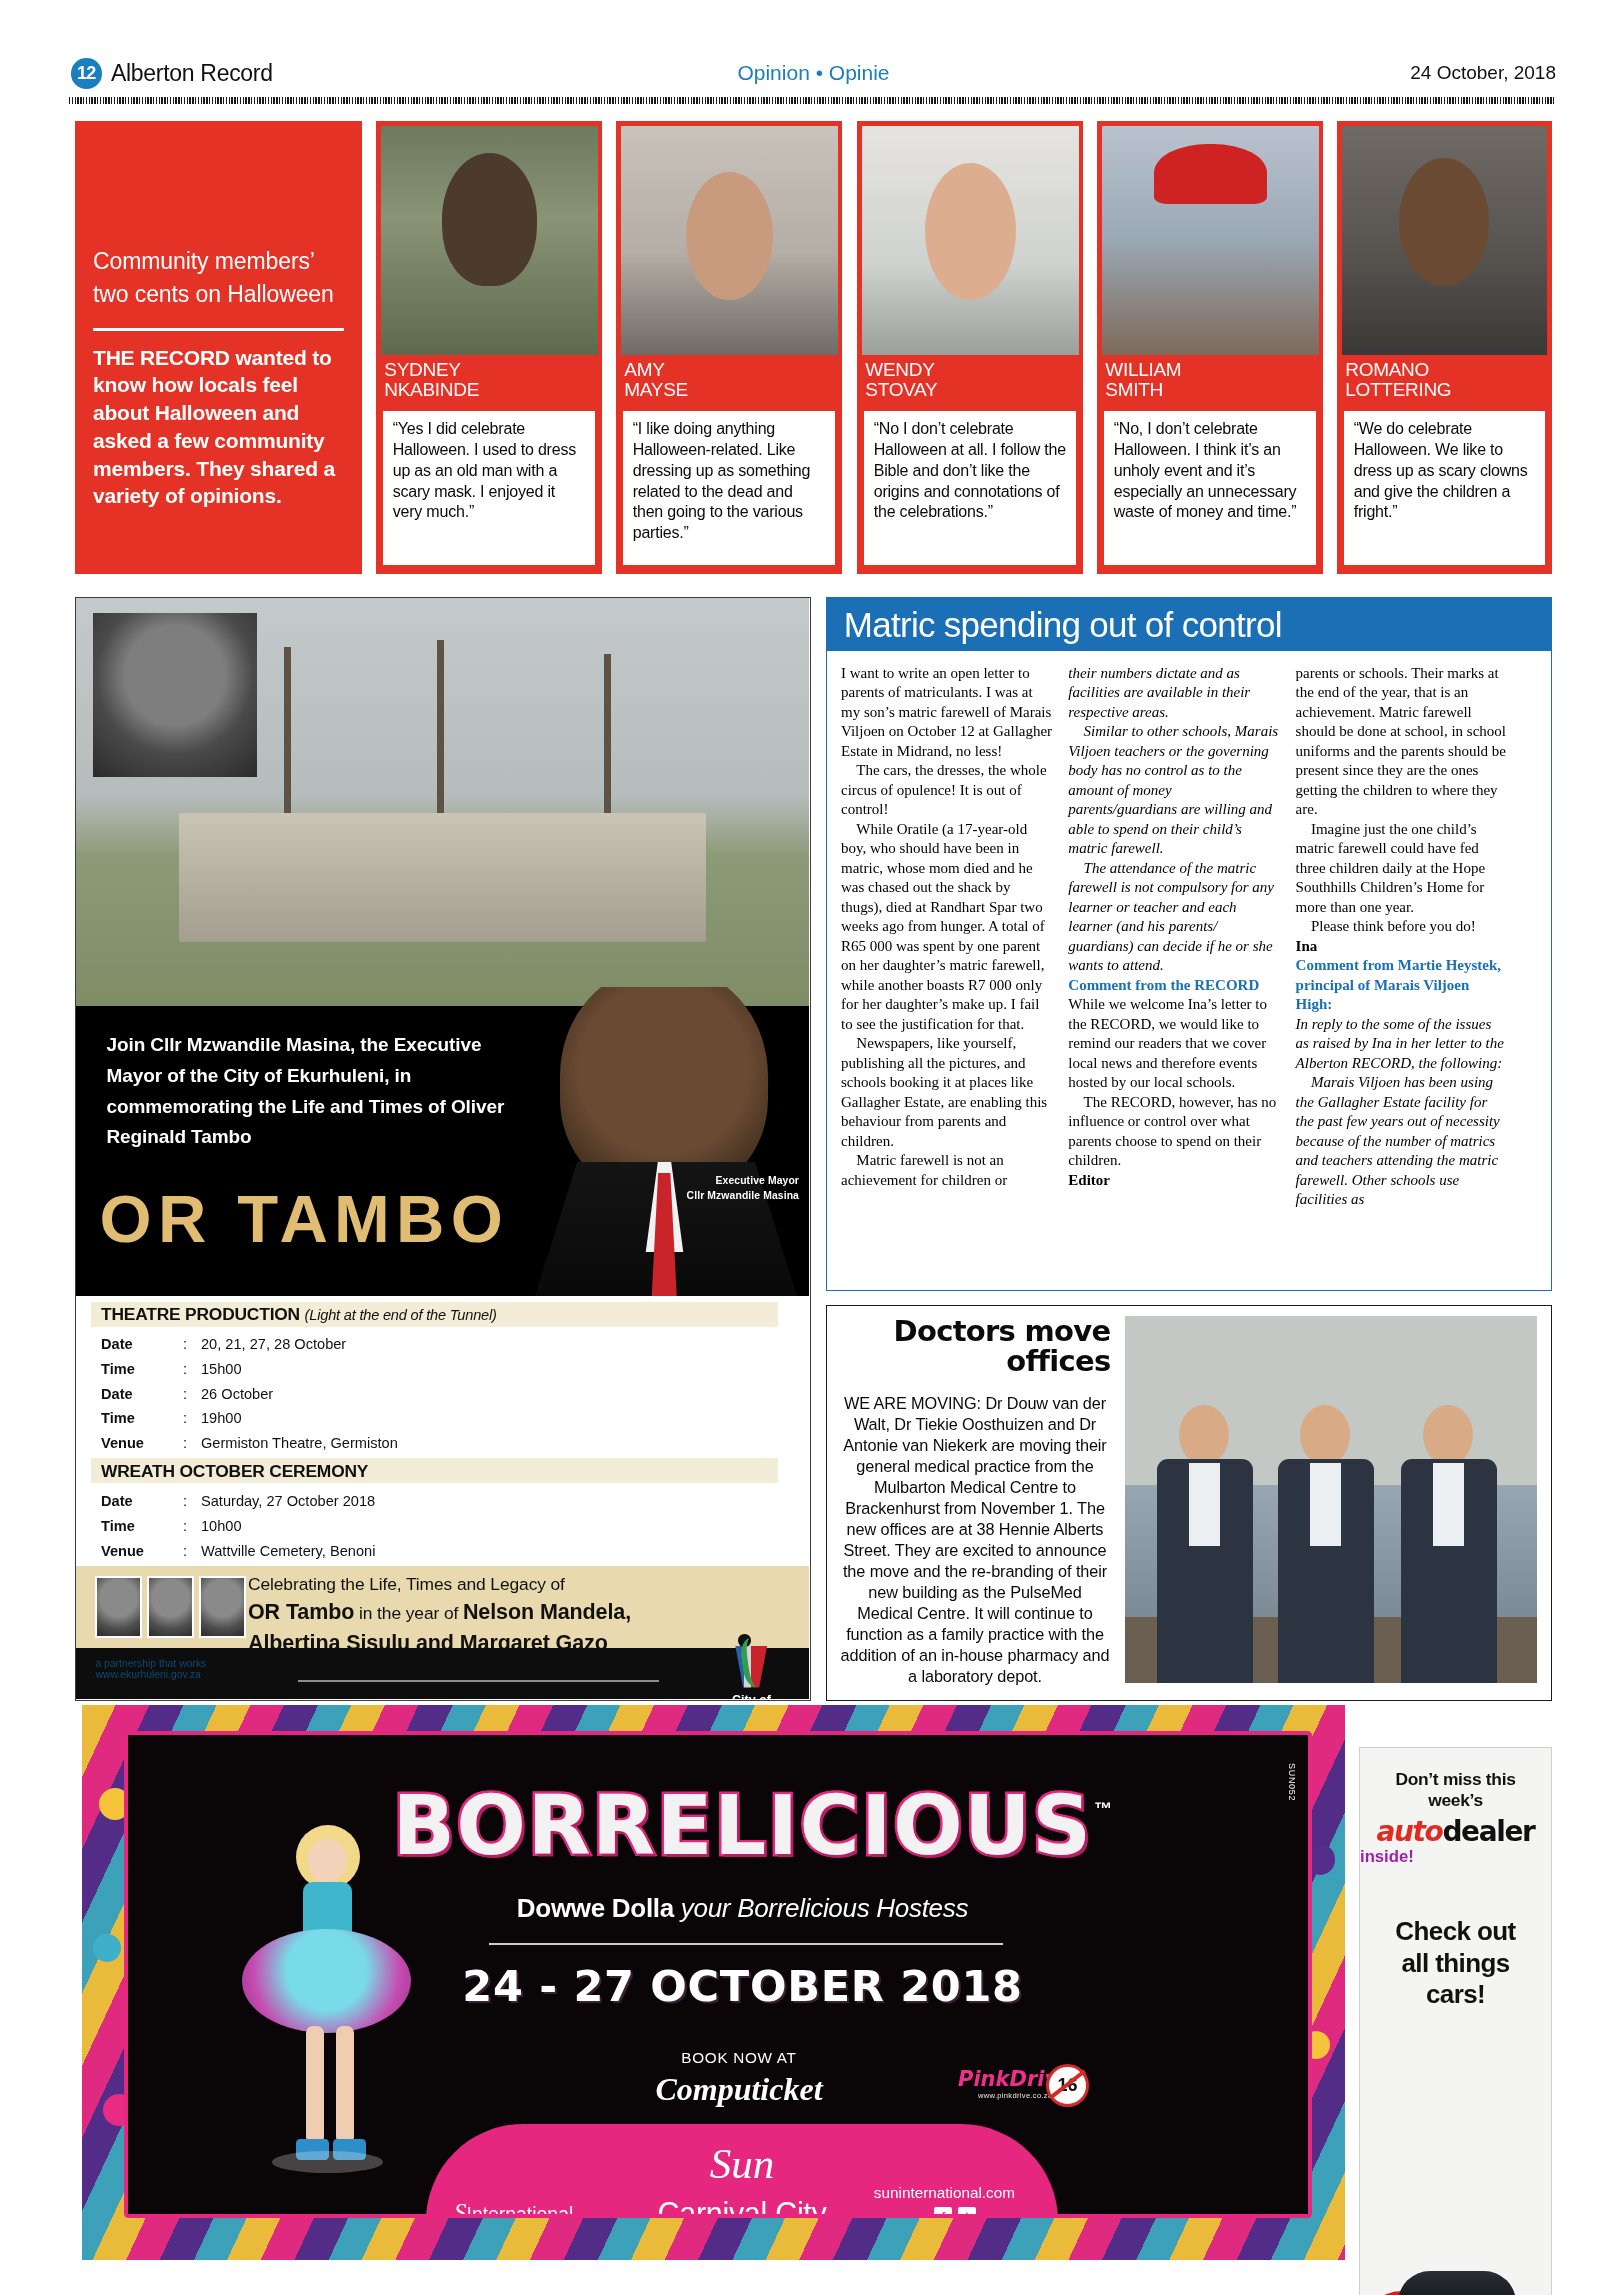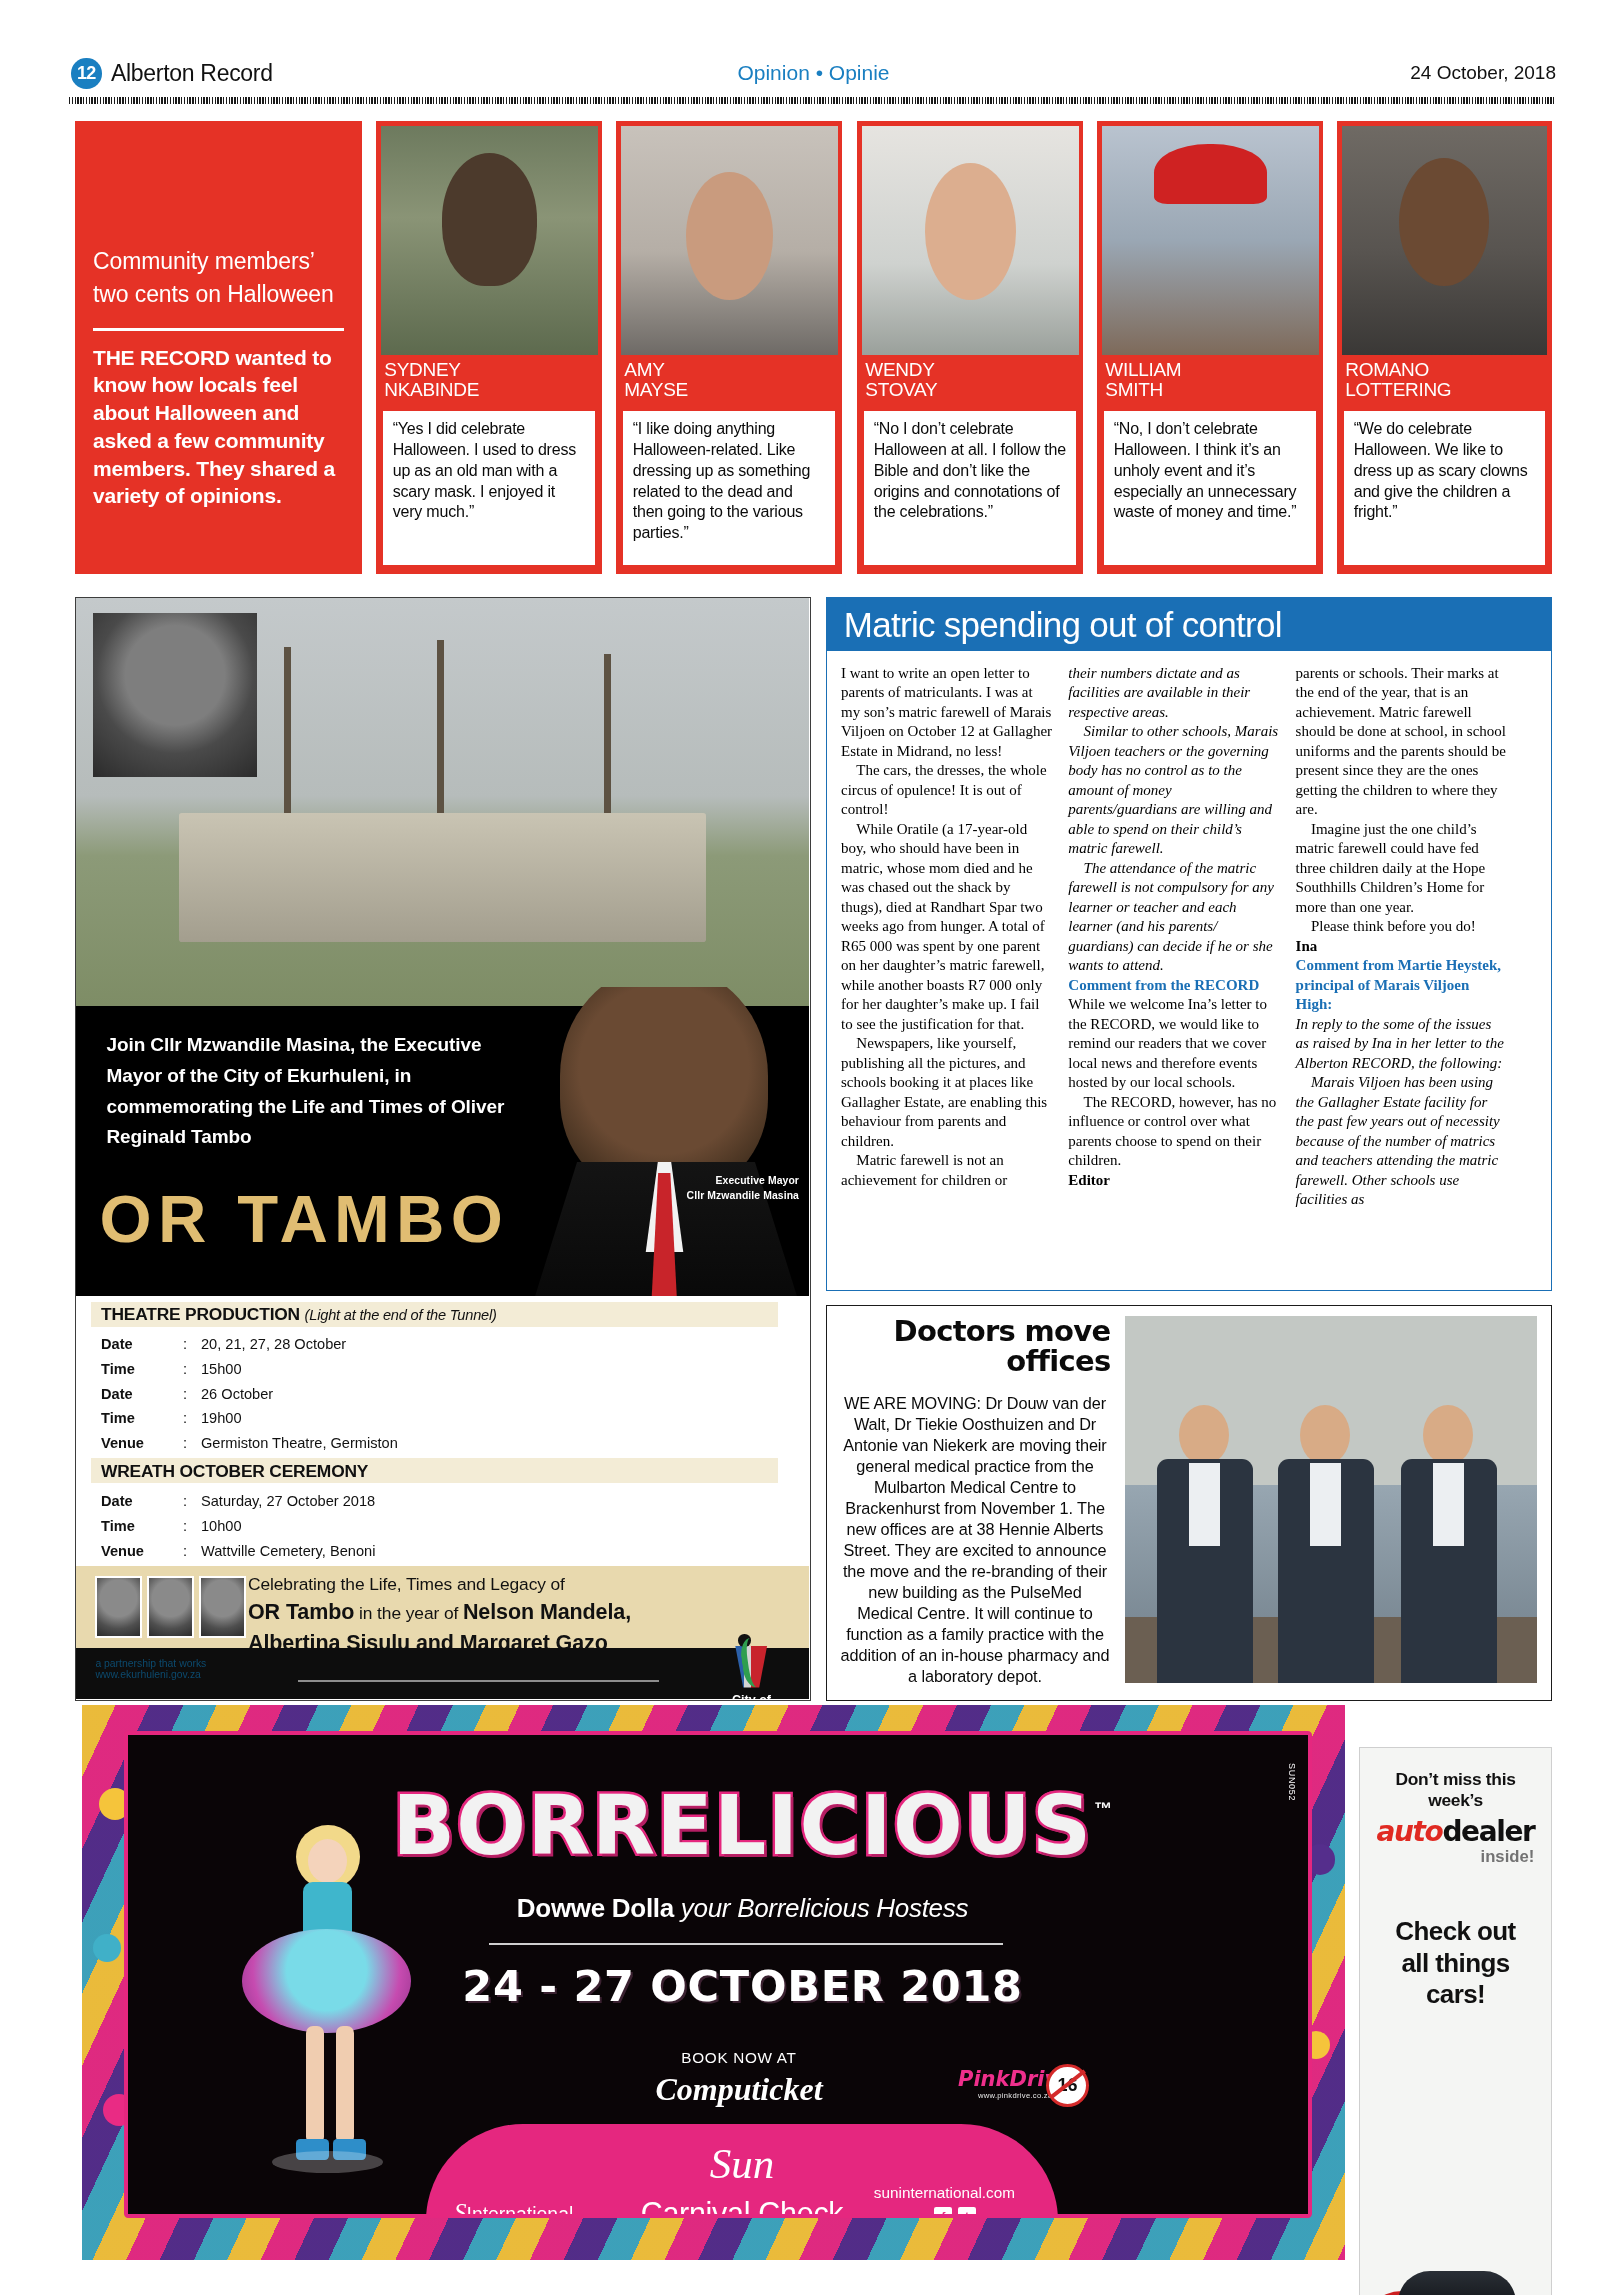--- a/index.html
+++ b/index.html
@@ -271,21 +271,21 @@
 
   
   .autodealer {
     position:absolute; left:1359px; top:1747px; width:193px; height:713px;
     border:1.4px solid #cfcfcf; box-sizing:border-box; background:#f4f5f3; overflow:hidden;
   }
   .ad-dont { padding:21px 9.7px 0 9.7px; text-align:center; font-size:17.4px; font-weight:bold; color:#111; letter-spacing:-0.3px; }
   .ad-logo { text-align:center; margin-top:4.2px; font-family:"DejaVu Sans", sans-serif; font-weight:bold; font-size:28px; letter-spacing:-1.4px; }
   .ad-logo .auto { color:#e02a22; font-style:italic; }
   .ad-logo .dealer { color:#111; }
-  .ad-inside { text-align:right; padding-right:16.7px; font-size:16.7px; font-weight:bold; color:#737373; margin-top:-1.4px; }
+  .ad-inside { text-align:left; padding-right:16.7px; font-size:16.7px; font-weight:bold; color:#a21caf; margin-top:-1.4px; }
   .ad-check { margin-top:49px; text-align:center; font-size:26px; font-weight:bold; color:#111; line-height:1.22; letter-spacing:-0.6px; }
   .ad-car { position:absolute; left:7px; bottom:78px; width:178px; height:174px; overflow:hidden; }
   .ad-car .body { position:absolute; left:-7px; bottom:7px; width:194px; height:83px;
      background:linear-gradient(180deg,#cf1f20 0%,#8e1314 70%,#3c0a0b 100%); border-radius:42px 62px 12.5px 12.5px; }
   .ad-car .glass { position:absolute; left:30.5px; bottom:67px; width:118px; height:43px;
      background:linear-gradient(180deg,#2a2f36 0%,#0e1114 100%); border-radius:32px 32px 4.2px 4.2px; }
   .ad-car .wheel { position:absolute; bottom:0; width:47px; height:47px; border-radius:50%;
      background:radial-gradient(circle,#5a5a5a 0 38%,#141414 42%,#000 100%); }
   .ad-car .w1 { left:8.3px; } .ad-car .w2 { right:4.2px; }
   .ad-car .badge { position:absolute; left:60px; bottom:36px; font-family:"DejaVu Sans", sans-serif;
@@ -550,21 +550,21 @@
       <div class="borre-computicket">Computicket</div>
       <div class="borre-pinkdrive">
         <div class="pd"><span>PinkDrive</span></div>
         <div class="pdurl">www.pinkdrive.co.za</div>
       </div>
       <div class="borre-age">16</div>
       <div class="borre-side">SUN052</div>
 
       <div class="borre-suncard">
         <div class="sun-logo">Sun</div>
-        <div class="sun-carnival">Carnival Check</div>
+        <div class="sun-carnival">Carnival City</div>
         <div class="sun-intl"><i>S</i><span>International</span></div>
         <div class="sun-url">suninternational.com</div>
         <div class="sun-social">
           <span>f</span>
           <span>t</span>
         </div>
       </div>
     </div>
   </div>
 

